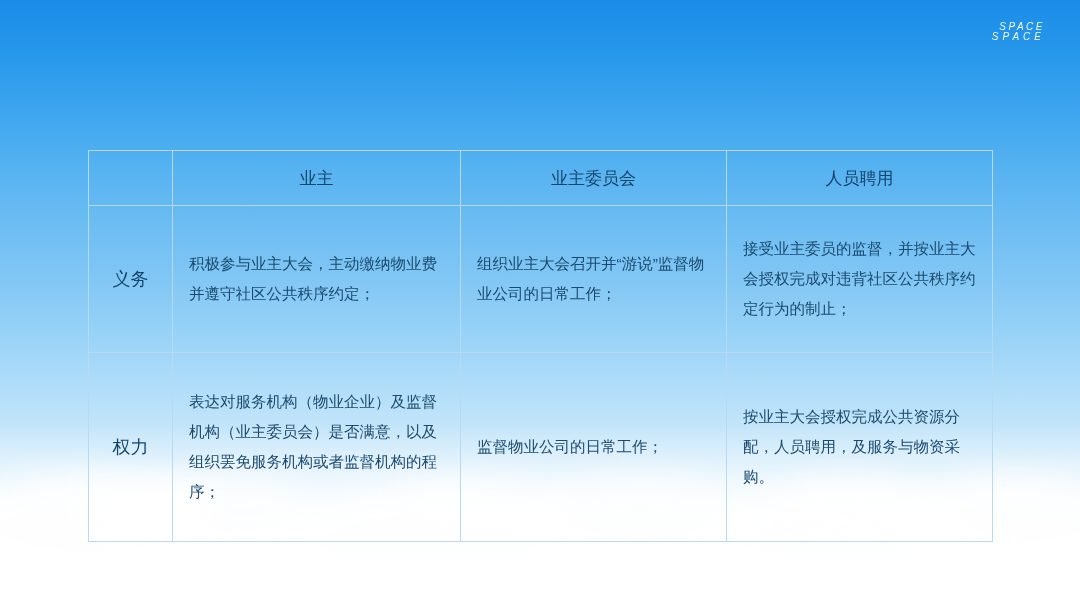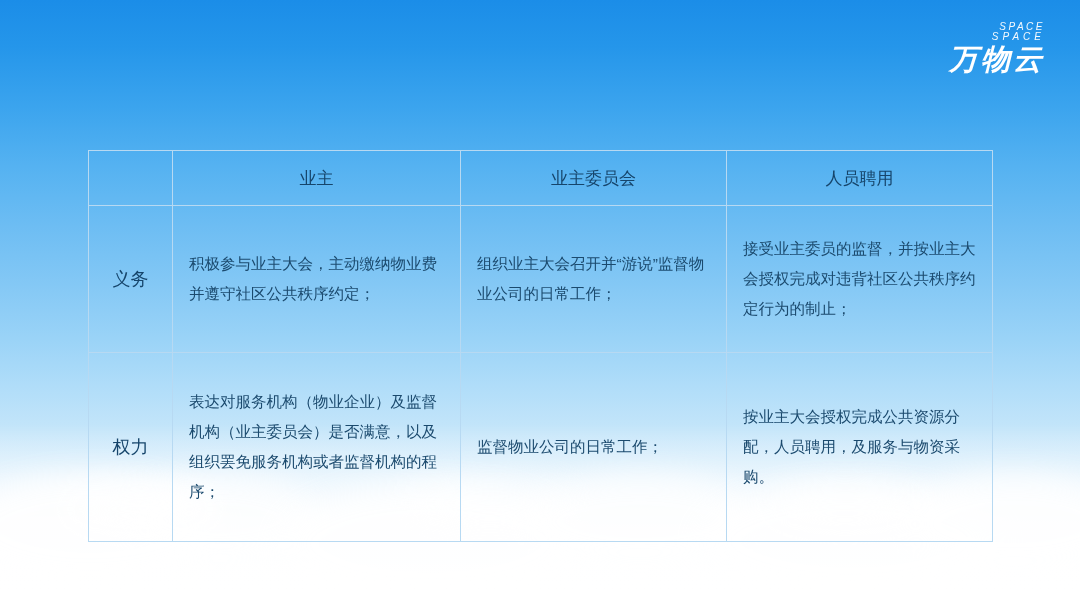--- a/index.html
+++ b/index.html
@@ -167,21 +167,20 @@
   <div class="cloud c6"></div>
   <div class="cloud c7"></div>
   <div class="cloud c8"></div>
   <div class="cloud c9"></div>
 
   <div class="logo">
     <div class="logo-sub">
       <span>SPACE</span>
       <span class="l2">SPACE</span>
     </div>
-    <div class="logo-mark">万物云</div>
   </div>
 
 
   <div class="table-wrap">
     <table class="matrix">
       <colgroup>
         <col class="col-corner">
         <col class="col-a">
         <col class="col-b">
         <col class="col-c">

